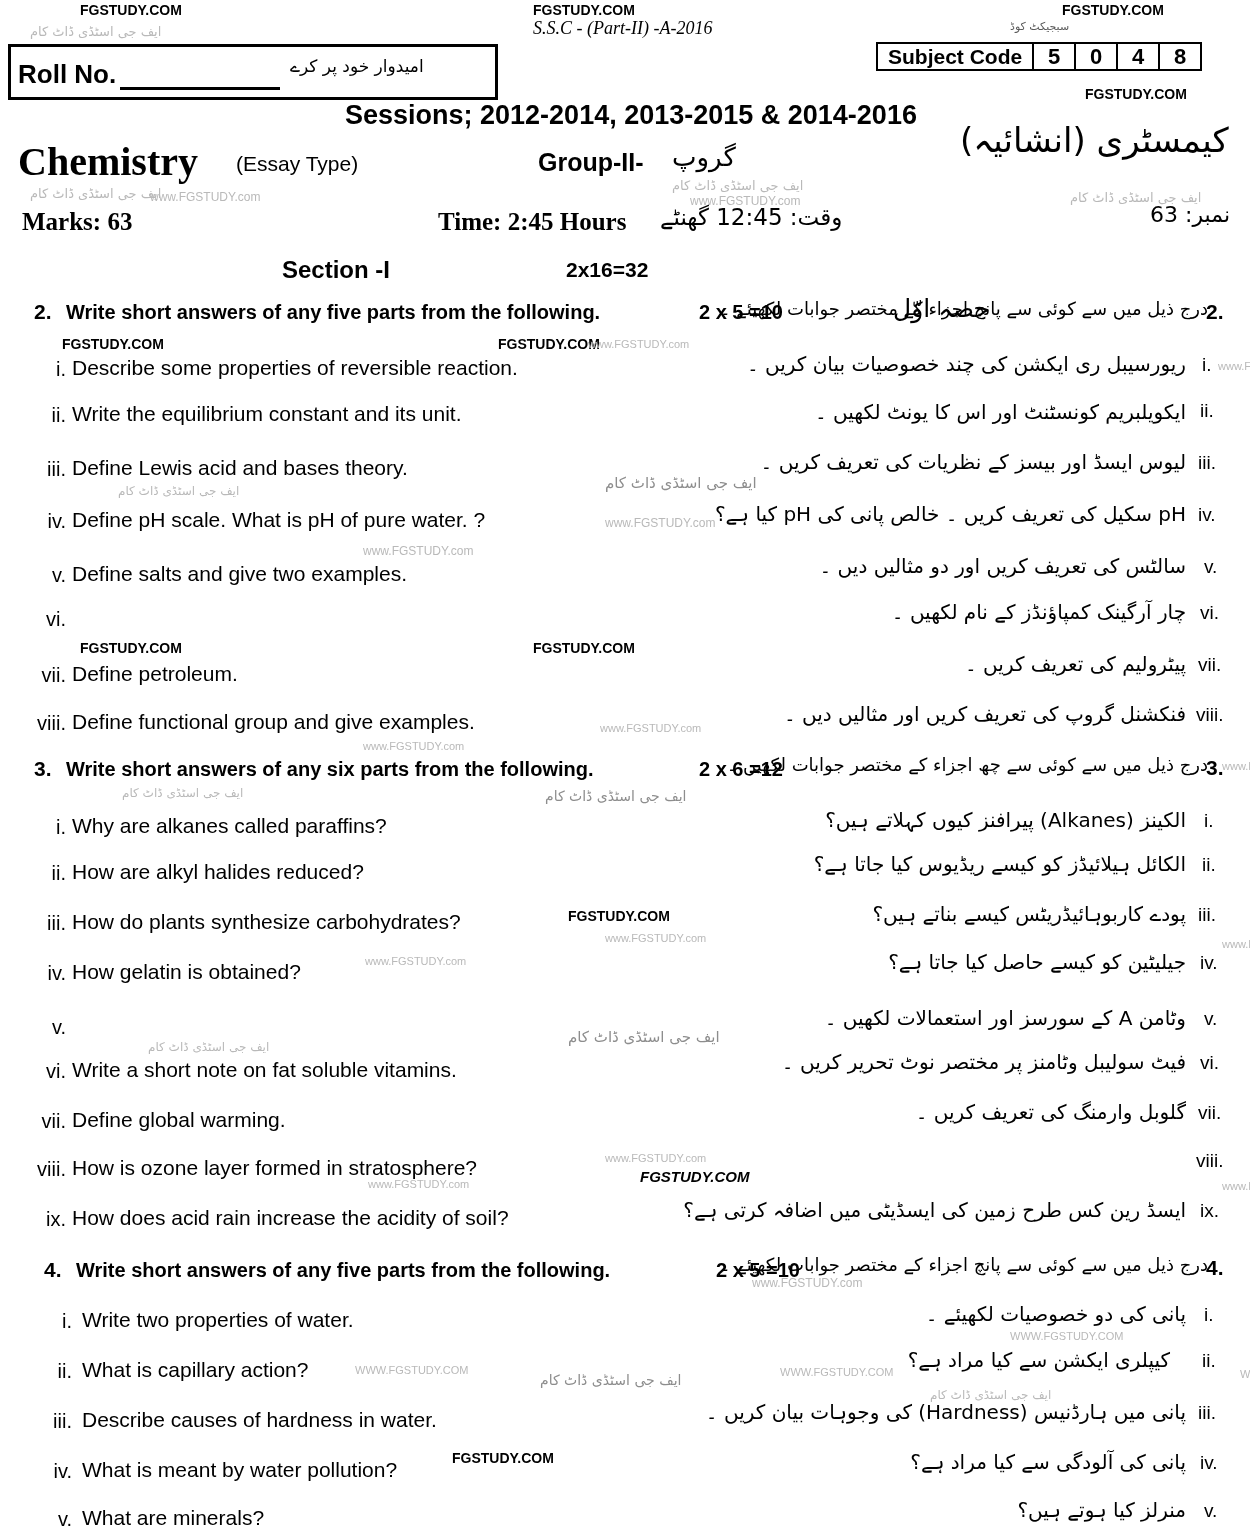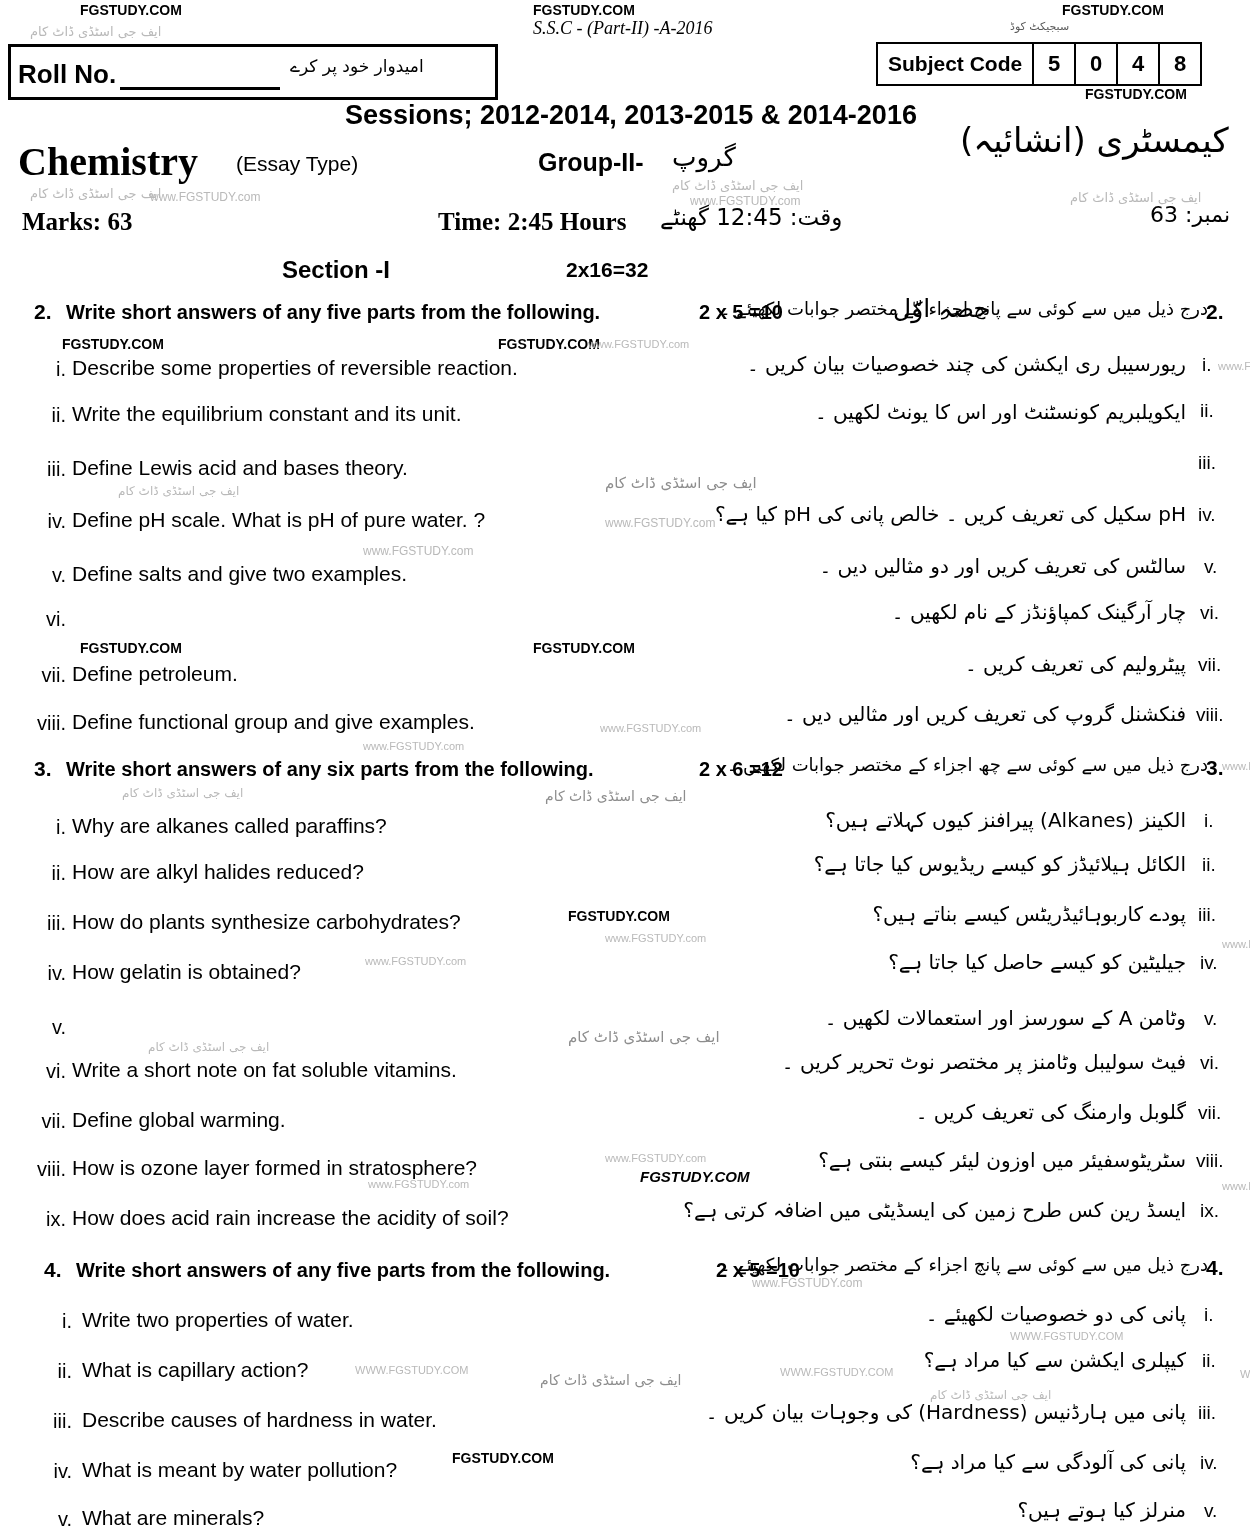--- a/index.html
+++ b/index.html
@@ -67,21 +67,21 @@
     font-style: italic;
     font-size: 18px;
     white-space: nowrap;
   }
 
   
   .subjcode {
     position: absolute;
     display: flex;
     border: 2px solid #000;
-    height: 44px;
+    height: 29px;
     box-sizing: border-box;
   }
   .subjcode .sc-label {
     display: flex;
     align-items: center;
     justify-content: center;
     padding: 0 10px;
     font-weight: bold;
     font-size: 21px;
     border-right: 2px solid #000;
@@ -363,20 +363,21 @@
   <div class="part-ur" style="right:64px; top:352px;">ریورسیبل ری ایکشن کی چند خصوصیات بیان کریں ۔</div>
   <div class="part-urroman" style="left:1202px; top:354px;">i.</div>
 
   <div class="part-roman" style="left:14px; top:404px; width:52px;">ii.</div>
   <div class="part-text" style="left:72px; top:402px;">Write the equilibrium constant and its unit.</div>
   <div class="part-ur" style="right:64px; top:400px;">ایکویلبریم کونسٹنٹ اور اس کا یونٹ لکھیں ۔</div>
   <div class="part-urroman" style="left:1200px; top:400px;">ii.</div>
 
   <div class="part-roman" style="left:14px; top:458px; width:52px;">iii.</div>
   <div class="part-text" style="left:72px; top:456px;">Define Lewis acid and bases theory.</div>
+  <div class="part-ur" style="right:64px; top:450px;">لیوس ایسڈ اور بیسز کے نظریات کی تعریف کریں ۔</div>
   <div class="part-urroman" style="left:1198px; top:452px;">iii.</div>
 
   <div class="part-roman" style="left:14px; top:510px; width:52px;">iv.</div>
   <div class="part-text" style="left:72px; top:508px;">Define pH scale. What is pH of pure water. ?</div>
   <div class="part-ur" style="right:64px; top:502px;">pH سکیل کی تعریف کریں ۔ خالص پانی کی pH کیا ہے؟</div>
   <div class="part-urroman" style="left:1198px; top:504px;">iv.</div>
 
   <div class="part-roman" style="left:14px; top:564px; width:52px;">v.</div>
   <div class="part-text" style="left:72px; top:562px;">Define salts and give two examples.</div>
   <div class="part-ur" style="right:64px; top:554px;">سالٹس کی تعریف کریں اور دو مثالیں دیں ۔</div>
@@ -431,42 +432,41 @@
   <div class="part-ur" style="right:64px; top:1050px;">فیٹ سولیبل وٹامنز پر مختصر نوٹ تحریر کریں ۔</div>
   <div class="part-urroman" style="left:1200px; top:1052px;">vi.</div>
 
   <div class="part-roman" style="left:14px; top:1110px; width:52px;">vii.</div>
   <div class="part-text" style="left:72px; top:1108px;">Define global warming.</div>
   <div class="part-ur" style="right:64px; top:1100px;">گلوبل وارمنگ کی تعریف کریں ۔</div>
   <div class="part-urroman" style="left:1198px; top:1102px;">vii.</div>
 
   <div class="part-roman" style="left:6px; top:1158px; width:60px;">viii.</div>
   <div class="part-text" style="left:72px; top:1156px;">How is ozone layer formed in stratosphere?</div>
-  <div class="part-ur" style="right:64px; top:1148px;">سٹریٹوسفیئر میں اوزون لیئر کیسے بنتی ہے؟</div>
   <div class="part-urroman" style="left:1196px; top:1150px;">viii.</div>
 
   <div class="part-roman" style="left:14px; top:1208px; width:52px;">ix.</div>
   <div class="part-text" style="left:72px; top:1206px;">How does acid rain increase the acidity of soil?</div>
   <div class="part-ur" style="right:64px; top:1198px;">ایسڈ رین کس طرح زمین کی ایسڈیٹی میں اضافہ کرتی ہے؟</div>
   <div class="part-urroman" style="left:1200px; top:1200px;">ix.</div>
 
   <div class="q-head-num" style="left:44px; top:1258px;">4.</div>
   <div class="q-head-text" style="left:76px; top:1259px;">Write short answers of any five parts from the following.</div>
   <div class="q-head-marks" style="left:716px; top:1259px;">2 x 5 =10</div>
   <div class="q-head-ur" style="right:42px; top:1254px;">درج ذیل میں سے کوئی سے پانچ اجزاء کے مختصر جوابات لکھیئے ۔</div>
   <div class="q-head-urnum" style="left:1206px; top:1256px;">4.</div>
 
   <div class="part-roman" style="left:20px; top:1310px; width:52px;">i.</div>
   <div class="part-text" style="left:82px; top:1308px;">Write two properties of water.</div>
   <div class="part-ur" style="right:64px; top:1302px;">پانی کی دو خصوصیات لکھیئے ۔</div>
   <div class="part-urroman" style="left:1204px; top:1304px;">i.</div>
 
   <div class="part-roman" style="left:20px; top:1360px; width:52px;">ii.</div>
   <div class="part-text" style="left:82px; top:1358px;">What is capillary action?</div>
-  <div class="part-ur" style="right:64px; top:1348px;">کیپلری ایکشن سے کیا مراد ہے؟</div>
+  <div class="part-ur" style="right:80px; top:1348px;">کیپلری ایکشن سے کیا مراد ہے؟</div>
   <div class="part-urroman" style="left:1202px; top:1350px;">ii.</div>
 
   <div class="part-roman" style="left:20px; top:1410px; width:52px;">iii.</div>
   <div class="part-text" style="left:82px; top:1408px;">Describe causes of hardness in water.</div>
   <div class="part-ur" style="right:64px; top:1400px;">پانی میں ہارڈنیس (Hardness) کی وجوہات بیان کریں ۔</div>
   <div class="part-urroman" style="left:1198px; top:1402px;">iii.</div>
 
   <div class="part-roman" style="left:20px; top:1460px; width:52px;">iv.</div>
   <div class="part-text" style="left:82px; top:1458px;">What is meant by water pollution?</div>
   <div class="part-ur" style="right:64px; top:1450px;">پانی کی آلودگی سے کیا مراد ہے؟</div>

